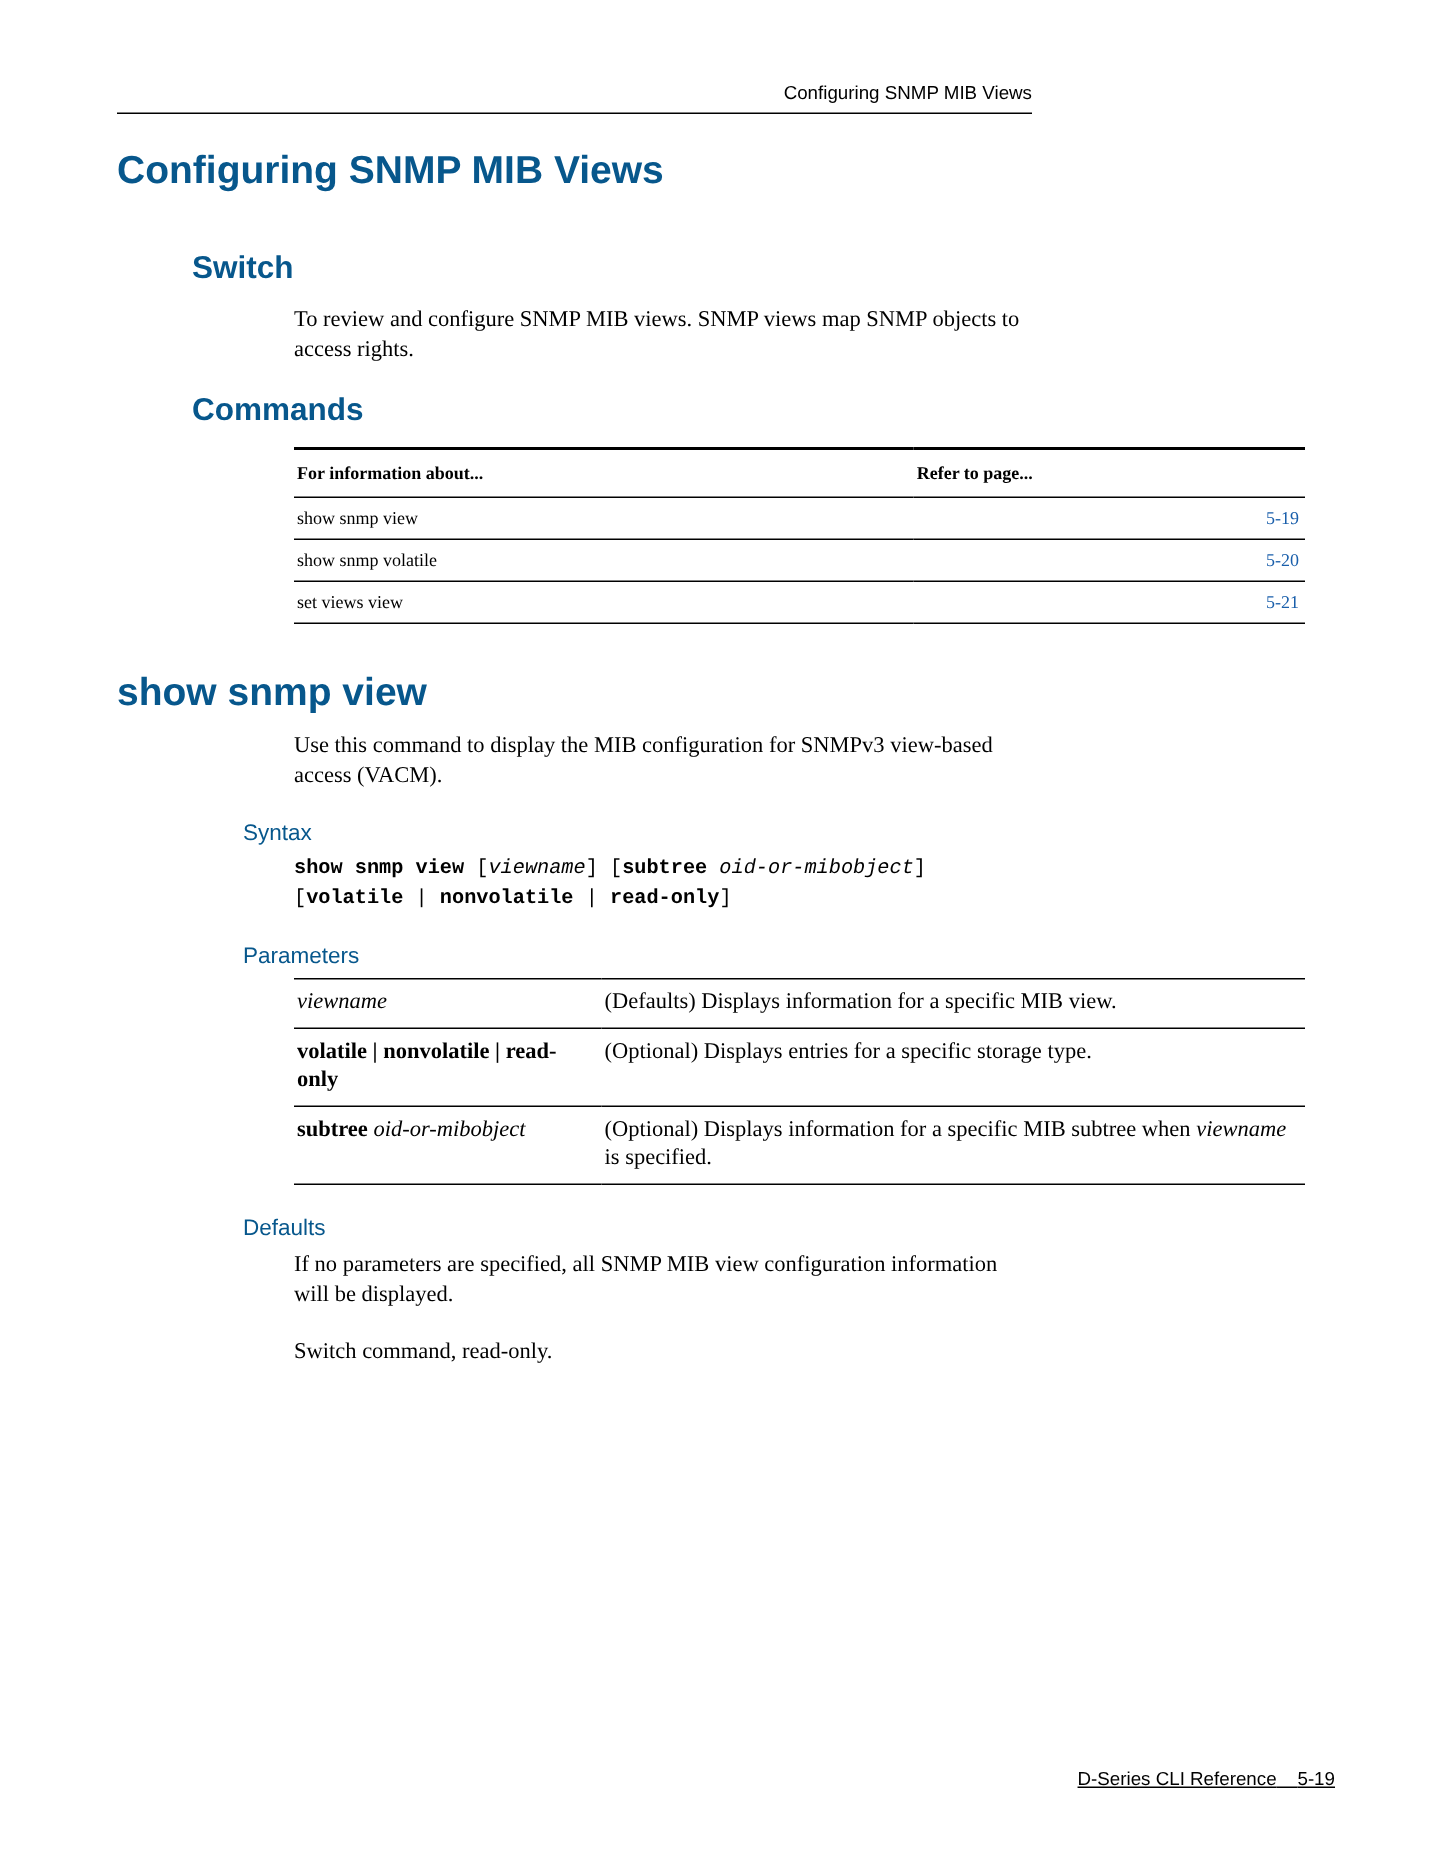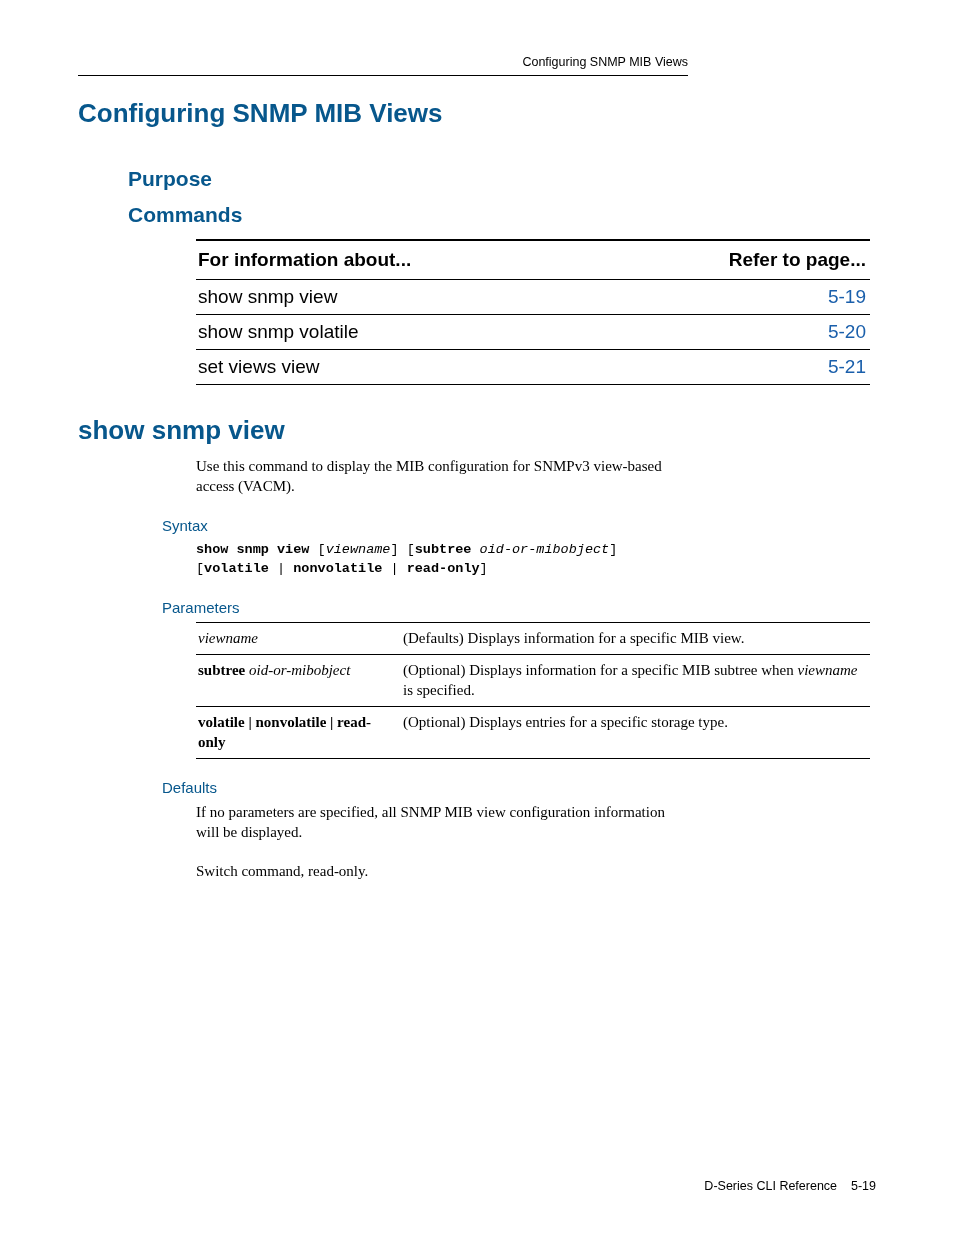--- a/index.html
+++ b/index.html
@@ -63,31 +63,31 @@
   p.body-tight {
     font-family: Liberation Serif, serif;
     font-size: 15px;
     margin: 0 0 0 118px;
     line-height: 1.35;
   }
   .cmd-table {
     margin: 10px 0 10px 118px;
     width: 674px;
     border-collapse: collapse;
-    font-family: Liberation Sans, sans-serif;
-    font-size: 19px;
+    font-family: Liberation Serif, serif;
+    font-size: 12px;
   }
   .cmd-table th {
     text-align: left;
     font-weight: bold;
     padding: 8px 6px 8px 2px;
     border-top: 2px solid #000;
     border-bottom: 1.5px solid #000;
   }
-  .cmd-table th.right { text-align: right; padding-right: 4px;}
+  .cmd-table th.right { padding-right: 4px;}
   .cmd-table td {
     padding: 6px 6px 6px 2px;
     border-bottom: 1px solid #000;
     vertical-align: top;
   }
   .cmd-table td.right { text-align: right; padding-right: 4px;}
   .cmd-table a { color: #1a5fab; text-decoration: none; }
   .syntax-block {
     font-family: "Courier New", Courier, monospace;
     font-size: 13.5px;
@@ -112,35 +112,37 @@
     vertical-align: top;
     line-height: 1.3;
   }
   .param-table tr:last-child td { border-bottom: 1.5px solid #000; }
   .param-table td.key { width: 195px; }
   .param-table .ital { font-style: italic; }
   .param-table .bold { font-weight: bold; }
   .footer {
     position: absolute;
     bottom: 42px;
-    right: 78px;
+    right: 64px;
     font-family: Arial, Helvetica, sans-serif;
     font-size: 12.5px;
+    text-decoration: underline;
   }
 </style>
 </head>
 <body>
 
 <div class="page">
 
   <div class="running-head">Configuring SNMP MIB Views</div>
 
   <h1 class="main">Configuring SNMP MIB Views</h1>
 
-  <h2 class="sub">Purpose</h2>
+  <h2 class="sub">Switch</h2>
+  <p class="body">To review and configure SNMP MIB views. SNMP views map SNMP objects to access rights.</p>
 
   <h2 class="sub">Commands</h2>
 
   <table class="cmd-table">
     <thead>
       <tr>
         <th>For information about...</th>
         <th class="right">Refer to page...</th>
       </tr>
     </thead>
@@ -174,36 +176,36 @@
         <tr>
       <td class="key">
         <span class="ital">viewname</span>
       </td>
       <td>
         <span>(Defaults) Displays information for a specific MIB view.</span>
       </td>
     </tr>
     <tr>
       <td class="key">
+        <span class="bold">volatile | nonvolatile | read-only</span>
+      </td>
+      <td>
+        <span>(Optional) Displays entries for a specific storage type.</span>
+      </td>
+    </tr>
+    <tr>
+      <td class="key">
         <span class="bold">subtree</span>
         <span> </span>
         <span class="ital">oid-or-mibobject</span>
       </td>
       <td>
         <span>(Optional) Displays information for a specific MIB subtree when </span><span class="ital">viewname</span><span> is specified.</span>
       </td>
     </tr>
-    <tr>
-      <td class="key">
-        <span class="bold">volatile | nonvolatile | read-only</span>
-      </td>
-      <td>
-        <span>(Optional) Displays entries for a specific storage type.</span>
-      </td>
-    </tr>
   </tbody>
     </table>
 
   <h3 class="mini">Defaults</h3>
   <p class="body">If no parameters are specified, all SNMP MIB view configuration information will be displayed.</p>
 
   <p class="body-tight">Switch command, read-only.</p>
 
 </div>
 

